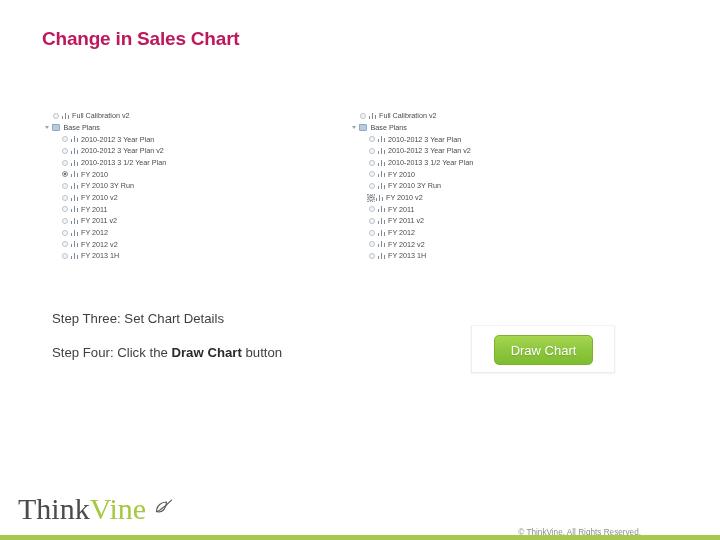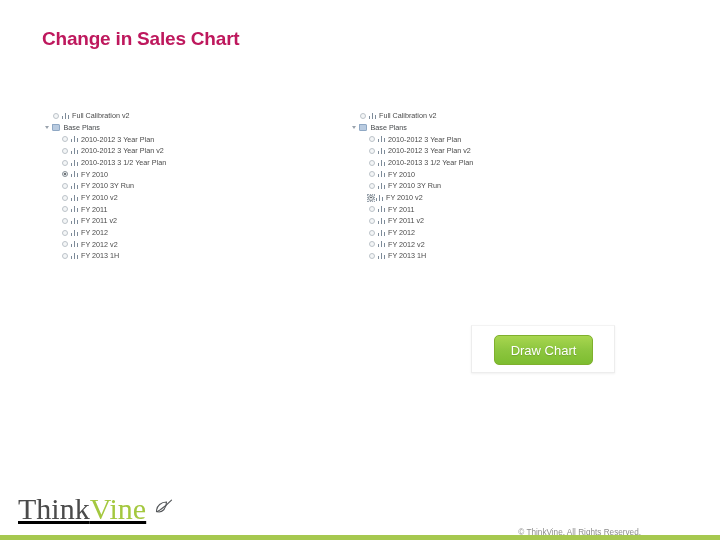--- a/index.html
+++ b/index.html
@@ -193,21 +193,20 @@
   
   .logo {
     position: absolute;
     left: 18px;
     top: 494px;
     display: flex;
     align-items: center;
     font-family: "Liberation Serif", serif;
     font-size: 30px;
     line-height: 1;
-    text-decoration: underline;
   }
   .logo .think { color: #4b4b4b; }
   .logo .vine  { color: #a4c83f; }
   .logo .leaf  { margin-left: 7px; display: block; }
 
   .copyright {
     position: absolute;
     right: 79px;
     top: 528px;
     font-size: 8.2px;
@@ -552,21 +551,23 @@
       <span class="chart-icon">
         <i></i>
         <i></i>
         <i></i>
       </span>
       <span class="tree-label">FY 2013 1H</span>
     </div>
   </div>
 
 <div class="steps">
+  <div>Step Three: Set Chart Details</div>
   <div class="gap"></div>
+  <div><span>Step Four: Click the </span><b>Draw Chart</b><span> button</span></div>
 </div>
 
 <div class="button-panel">
   <button class="draw-chart-btn">Draw Chart</button>
 </div>
 
 <div class="logo">
   <span class="think">Think</span>
     <span class="vine">Vine</span>
   <span class="leaf">

